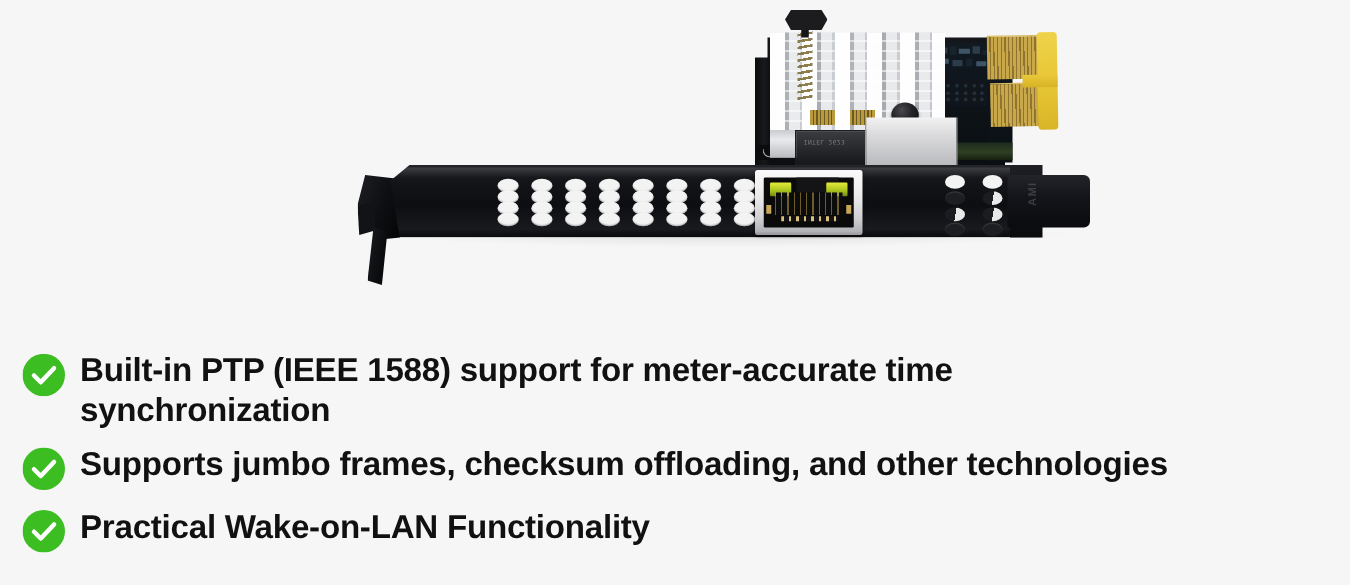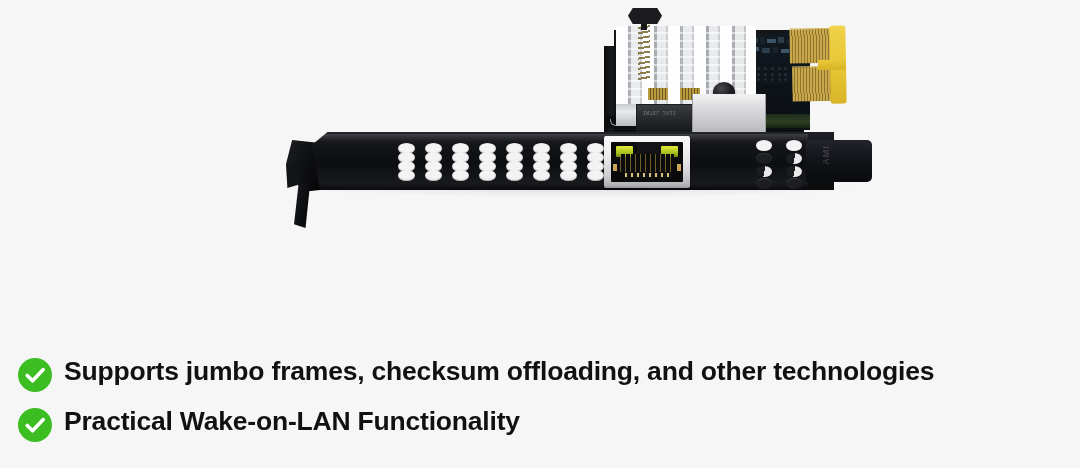--- a/index.html
+++ b/index.html
@@ -702,20 +702,30 @@
       <div class="bracket-right-notch"></div>
       <div class="bracket-right-tab"></div>
       <div class="emboss" style="left:530px; top:24px;">AMI</div>
     </div>
 
     <div class="photo-shadow"></div>
   </div>
 
   <div id="feature-list">
 
+    <div class="feature-row" style="top:18px;">
+      <span class="check-icon">
+        <svg width="34" height="34" viewBox="0 0 34 34" aria-hidden="true">
+          <circle cx="17" cy="17" r="17" fill="#3cbd22"></circle>
+          <path d="M9.2 17.4 L14.6 22.8 L25.2 11.6" fill="none" stroke="#ffffff" stroke-width="3.6" stroke-linecap="round" stroke-linejoin="round"></path>
+        </svg>
+      </span>
+      <span class="feature-text">Built-in PTP (IEEE 1588) support for meter-accurate time
+synchronization</span>
+    </div>
 
     <div class="feature-row" style="top:143px;">
       <span class="check-icon">
         <svg width="34" height="34" viewBox="0 0 34 34" aria-hidden="true">
           <circle cx="17" cy="17" r="17" fill="#3cbd22"></circle>
           <path d="M9.2 17.4 L14.6 22.8 L25.2 11.6" fill="none" stroke="#ffffff" stroke-width="3.6" stroke-linecap="round" stroke-linejoin="round"></path>
         </svg>
       </span>
       <span class="feature-text">Practical Wake-on-LAN Functionality</span>
     </div>

